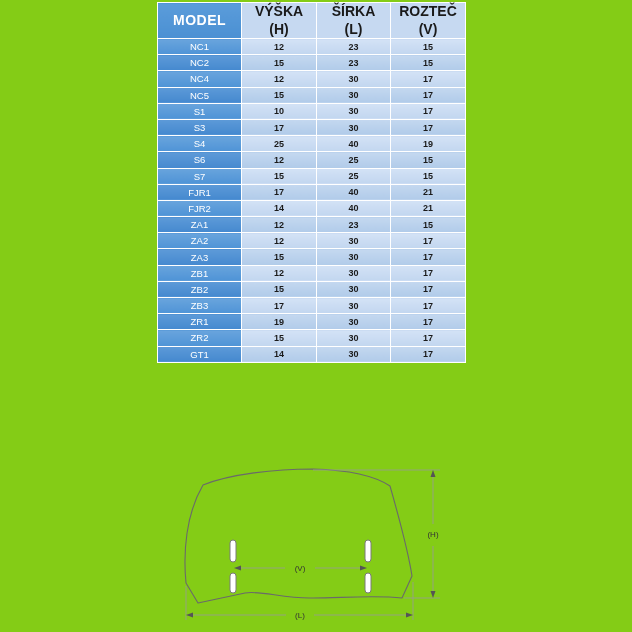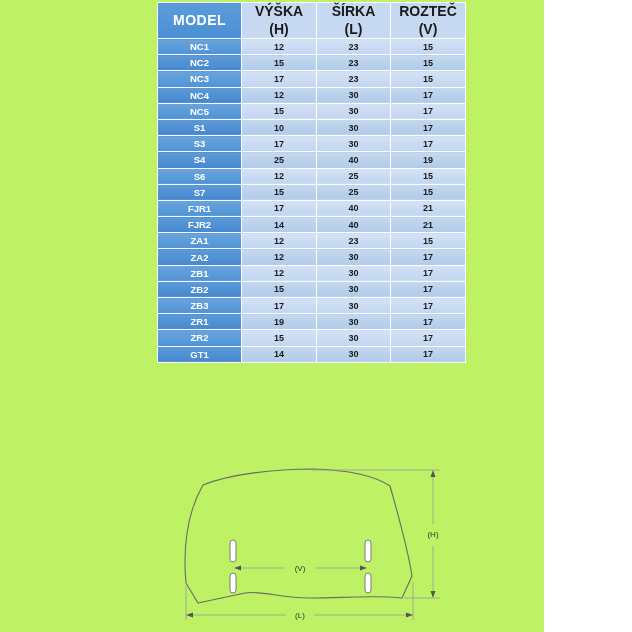--- a/index.html
+++ b/index.html
@@ -3,23 +3,23 @@
 <meta charset="utf-8">
 <style>
   html, body {
     margin: 0;
     padding: 0;
     background: #ffffff;
     font-family: "Liberation Sans", sans-serif;
   }
   #stage {
     position: relative;
-    width: 544px;
+    width: 632px;
     height: 632px;
-    background: #bef264;
+    background: #84cc16;
     overflow: hidden;
   }
 
   
   table.dim-table {
     position: absolute;
     left: 157px;
     top: 2px;
     border-collapse: collapse;
     table-layout: fixed;
@@ -41,21 +41,21 @@
   thead th.model-head {
     background: linear-gradient(var(--model-head-top), var(--model-head));
     color: #ffffff;
     font-size: 14px;
     letter-spacing: 0.5px;
   }
   tbody tr { height: 16.2px; }
   tbody th.model-cell {
     color: #ffffff;
     font-size: 9.5px;
-    font-weight: bold;
+    font-weight: normal;
   }
   tbody td {
     color: #1a1a1a;
     font-size: 9px;
     font-weight: bold;
   }
   tbody tr:nth-child(odd) th.model-cell { background: linear-gradient(var(--col1-odd-top), var(--col1-odd)); }
   tbody tr:nth-child(even) th.model-cell { background: linear-gradient(var(--col1-even-top), var(--col1-even)); }
   tbody tr:nth-child(odd) td { background: linear-gradient(var(--data-odd-top), var(--data-odd)); }
   tbody tr:nth-child(even) td { background: linear-gradient(var(--data-even-top), var(--data-even)); }
@@ -115,26 +115,20 @@
       <td>23</td>
       <td>15</td>
     </tr>
         <tr>
       <th class="model-cell">NC2</th>
       <td>15</td>
       <td>23</td>
       <td>15</td>
     </tr>
         <tr>
-      <th class="model-cell">NC3</th>
-      <td>17</td>
-      <td>23</td>
-      <td>15</td>
-    </tr>
-        <tr>
       <th class="model-cell">NC4</th>
       <td>12</td>
       <td>30</td>
       <td>17</td>
     </tr>
         <tr>
       <th class="model-cell">NC5</th>
       <td>15</td>
       <td>30</td>
       <td>17</td>
@@ -183,20 +177,26 @@
     </tr>
         <tr>
       <th class="model-cell">ZA1</th>
       <td>12</td>
       <td>23</td>
       <td>15</td>
     </tr>
         <tr>
       <th class="model-cell">ZA2</th>
       <td>12</td>
+      <td>30</td>
+      <td>17</td>
+    </tr>
+        <tr>
+      <th class="model-cell">ZA3</th>
+      <td>15</td>
       <td>30</td>
       <td>17</td>
     </tr>
         <tr>
       <th class="model-cell">ZB1</th>
       <td>12</td>
       <td>30</td>
       <td>17</td>
     </tr>
         <tr>

